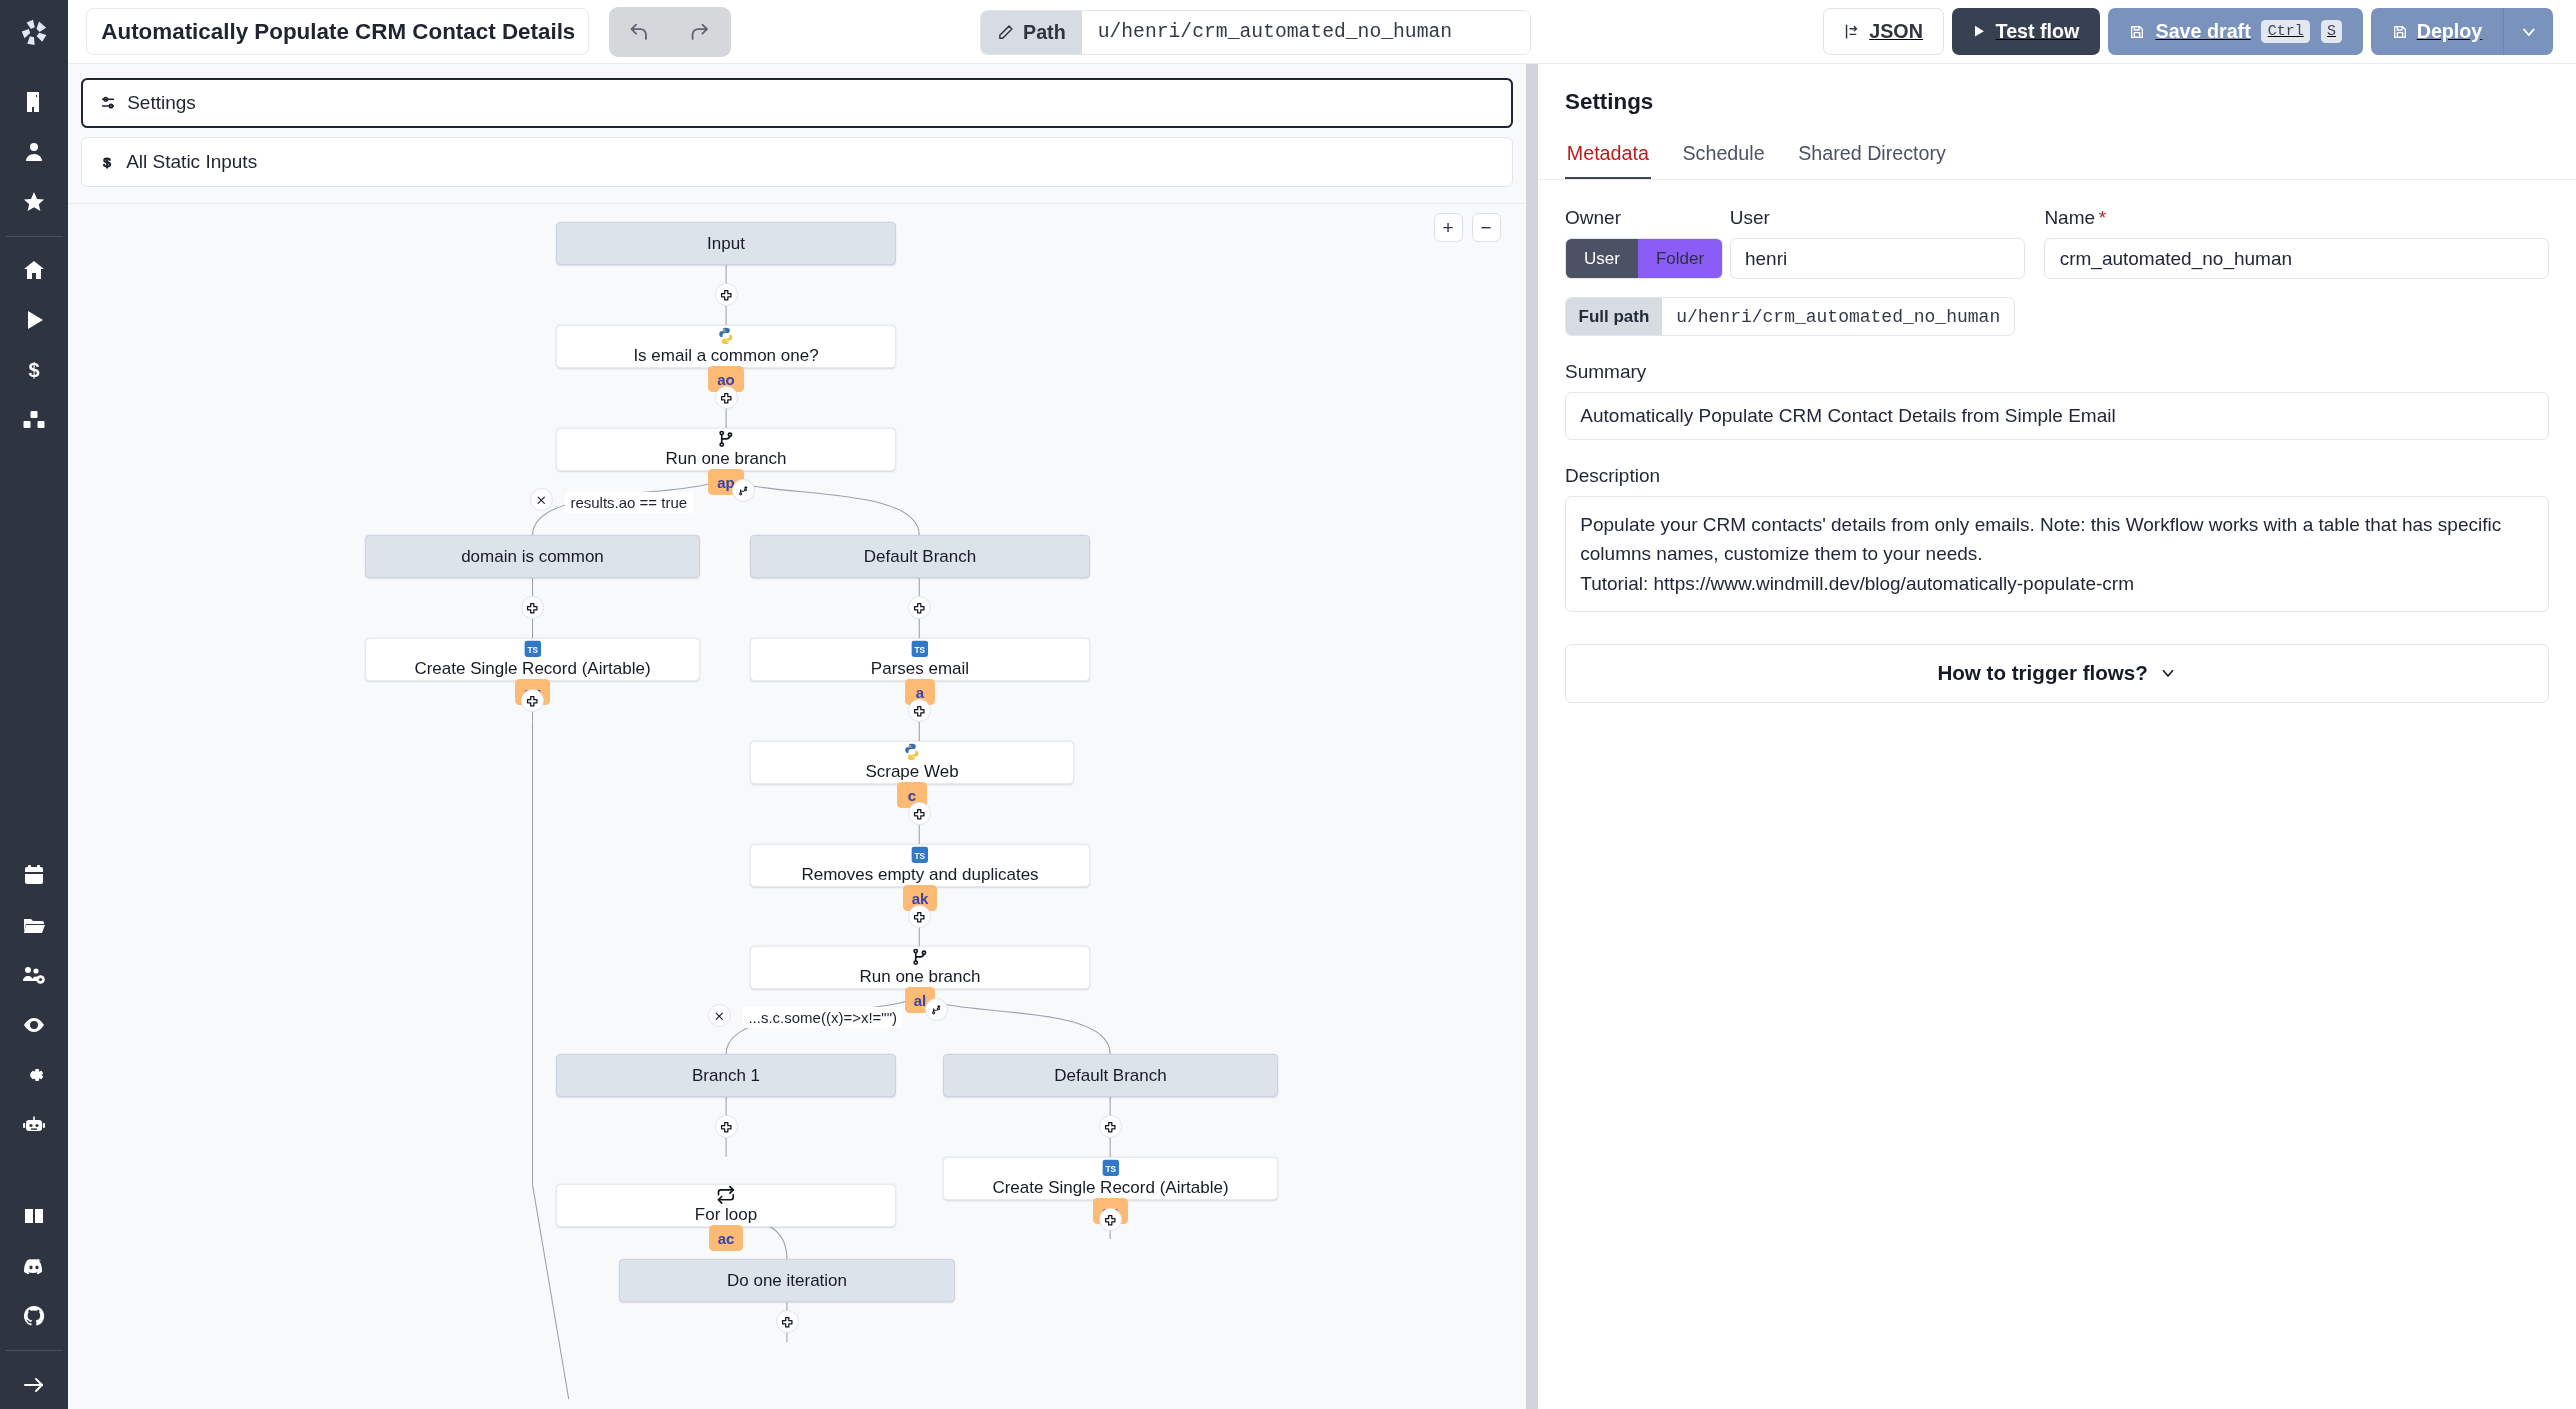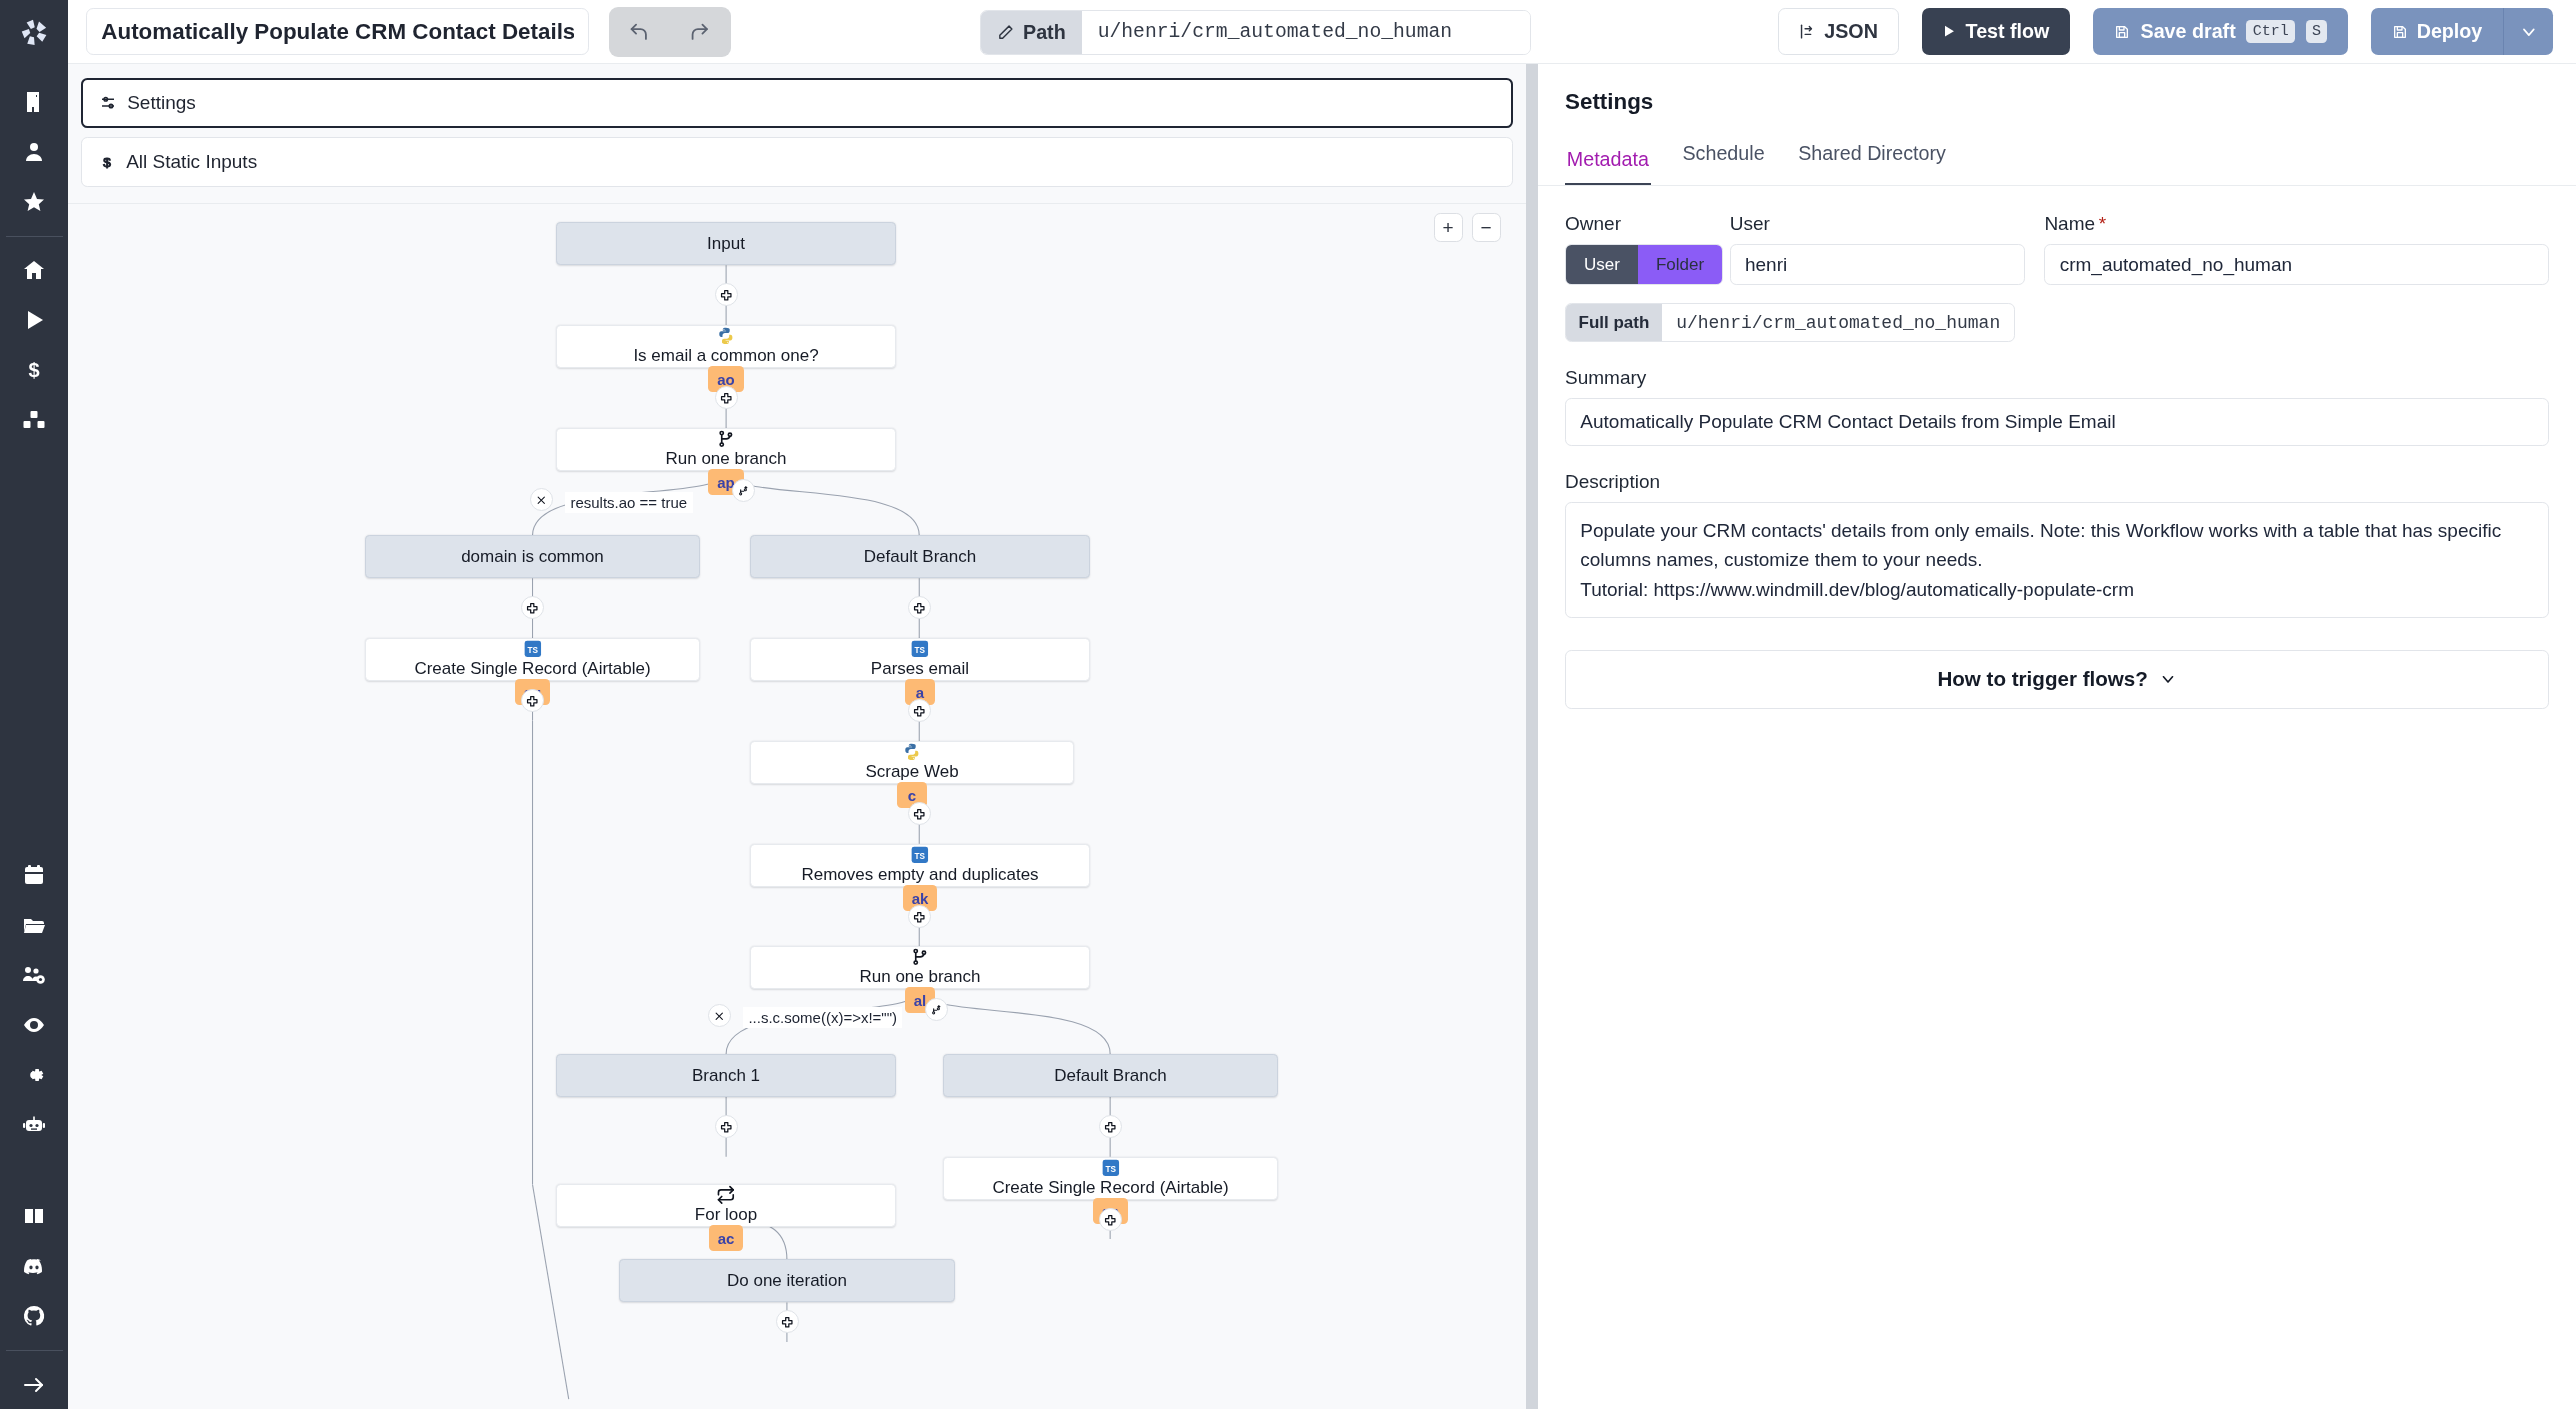--- a/index.html
+++ b/index.html
@@ -57,22 +57,23 @@
     display: flex; align-items: center; gap: 9px;
     padding: 0 16px; font-size: 19.7px; font-weight: bold;
   }
   .path-value {
     flex: 1; display: flex; align-items: center;
     padding: 0 16px; font-size: 19.7px;
     font-family: "Liberation Mono", monospace;
     color: #333a47; background: #fff;
   }
   .top-actions {
-    margin-left: auto; display: flex; align-items: center; gap: 23px;
+    margin-left: auto; display: flex; align-items: center; gap: 8px;
     padding-right: 23px;
+    text-decoration: underline;
   }
   .btn {
     height: 47px; border-radius: 7.2px;
     display: inline-flex; align-items: center; justify-content: center;
     gap: 9px; padding: 0 19.7px;
     font-size: 19.7px; font-weight: bold; cursor: pointer;
     border: 0.9px solid transparent;
     white-space: nowrap;
   }
   .btn-json { background: #fff; color: #2e3440; border-color: #dfe3e8; }
@@ -174,21 +175,21 @@
   .rpanel {
     width: 1038px; min-width: 1038px; background: #fff;
     display: flex; flex-direction: column; overflow: hidden;
   }
   .rp-title { font-size: 22.4px; font-weight: bold; color: #151b27; padding: 25px 27px 19.7px 27px; }
   .rp-tabs { display: flex; gap: 30px; padding: 0 27px; border-bottom: 0.9px solid #e9ecef; }
   .rp-tab {
     font-size: 19.7px; color: #4a5264; padding: 7.2px 1.8px 12.5px 1.8px;
     cursor: pointer; border-bottom: 2.7px solid transparent;
   }
-  .rp-tab.active { color: #a21caf; border-bottom-color: #3c4455; margin-top: 6px; }
+  .rp-tab.active { color: #b91c1c; border-bottom-color: #3c4455; }
   .rp-content { padding: 27px; }
   .field-row { display: flex; gap: 19.7px; margin-bottom: 18px; }
   .flabel { font-size: 19px; color: #1f2734; margin-bottom: 9px; display: block; }
   .flabel .req { color: #b42318; margin-left: 3.6px; }
   .seg { display: inline-flex; border: 0.9px solid #e2e5ea; border-radius: 6.3px; overflow: hidden; height: 41px; }
   .seg-btn {
     padding: 0 18px; display: flex; align-items: center;
     font-size: 17px; cursor: pointer; background: #8b5cf6; color: #2a3140;
   }
   .seg-btn.active { background: #4a5264; color: #fff; }

